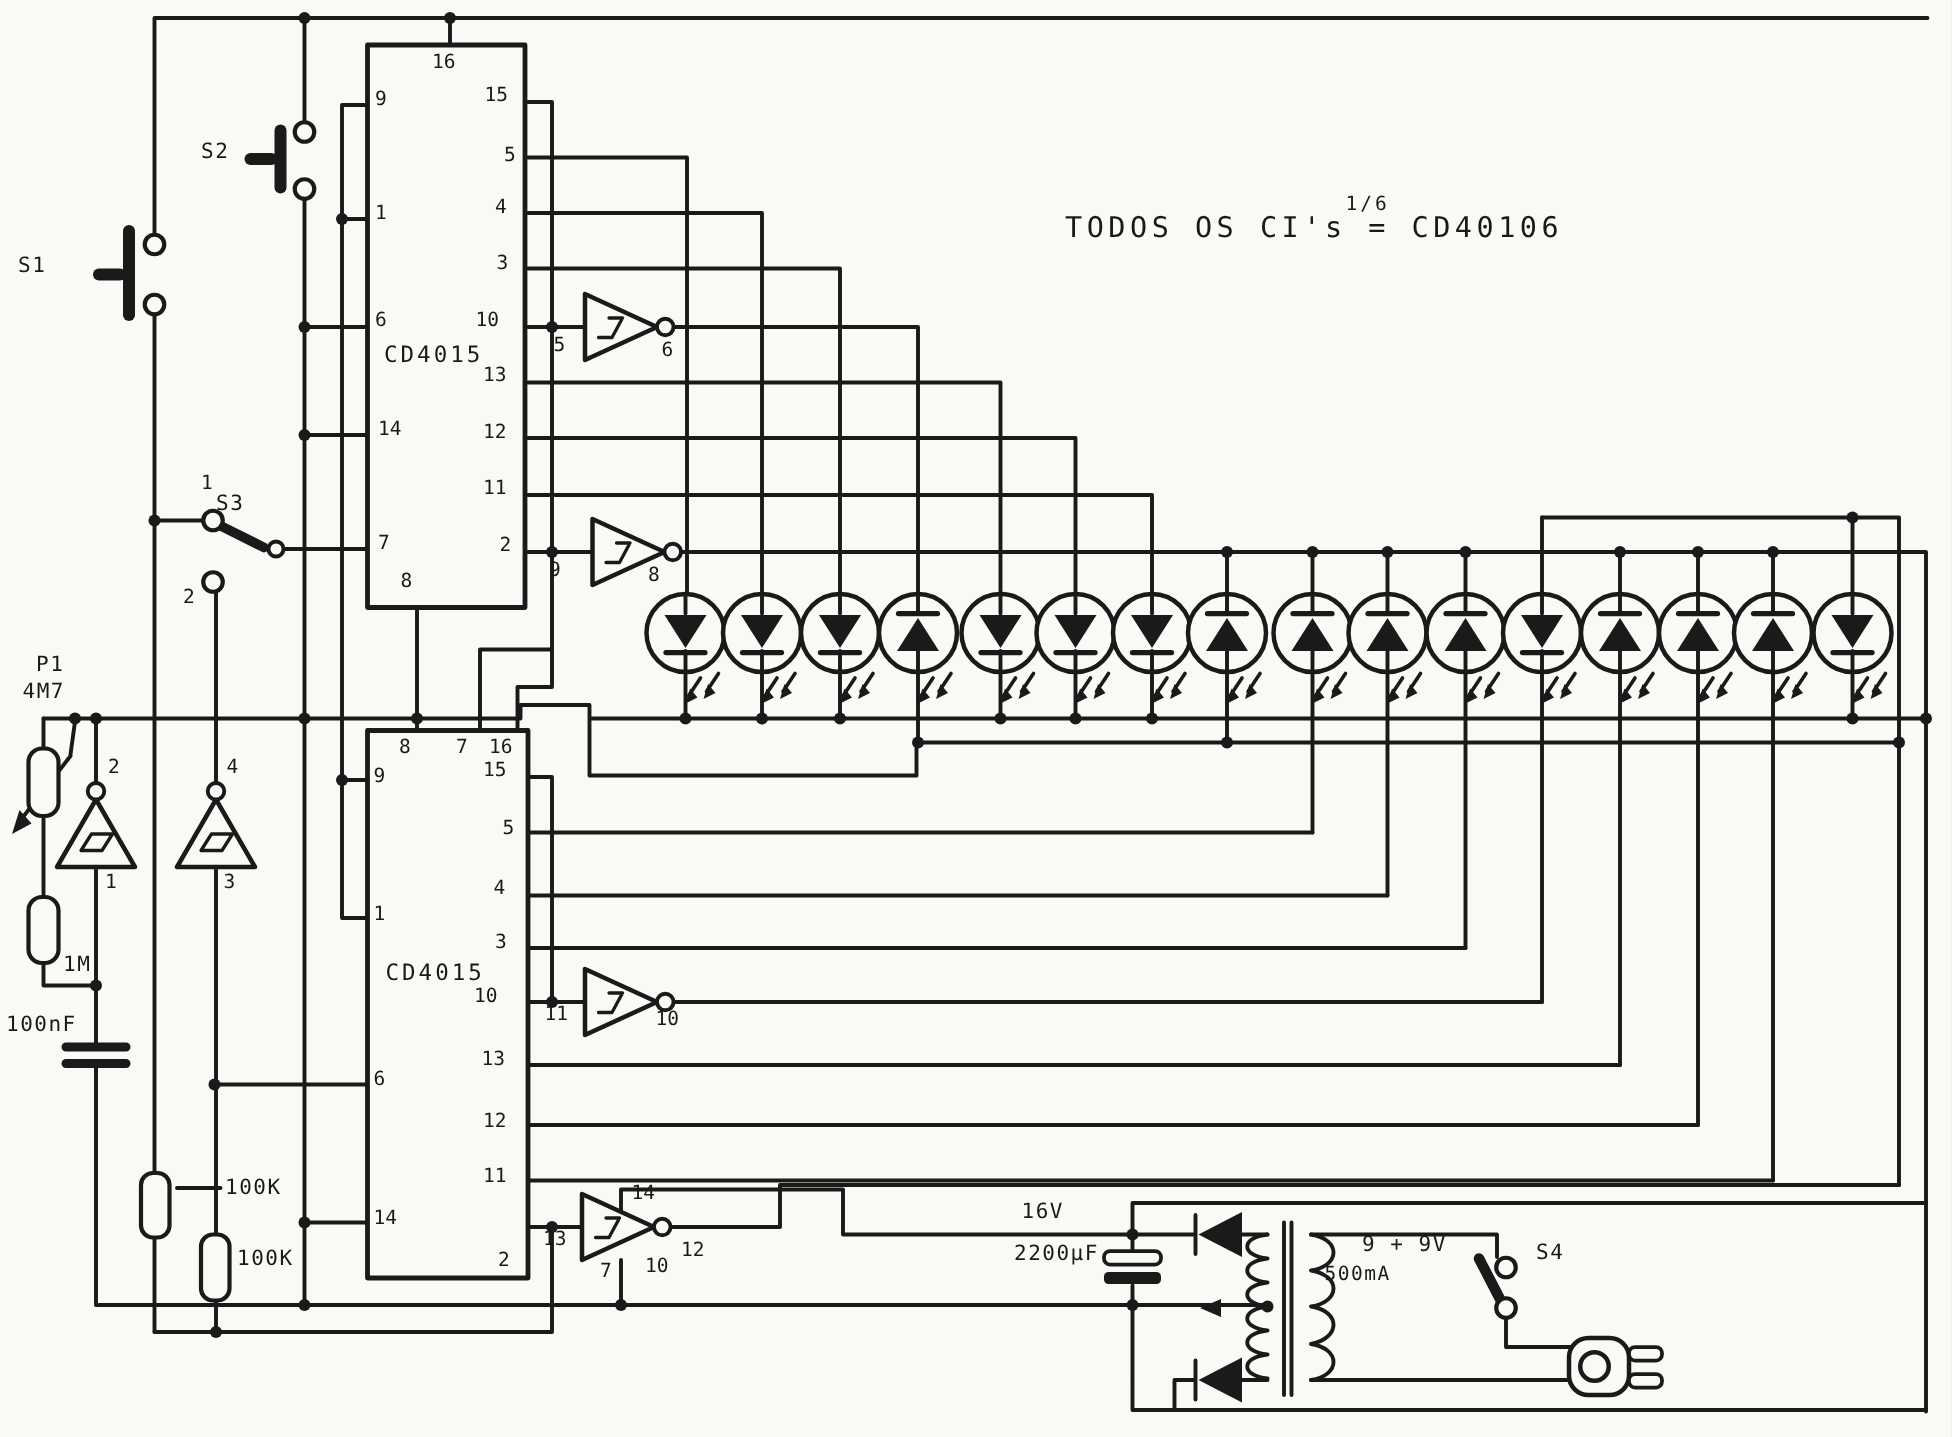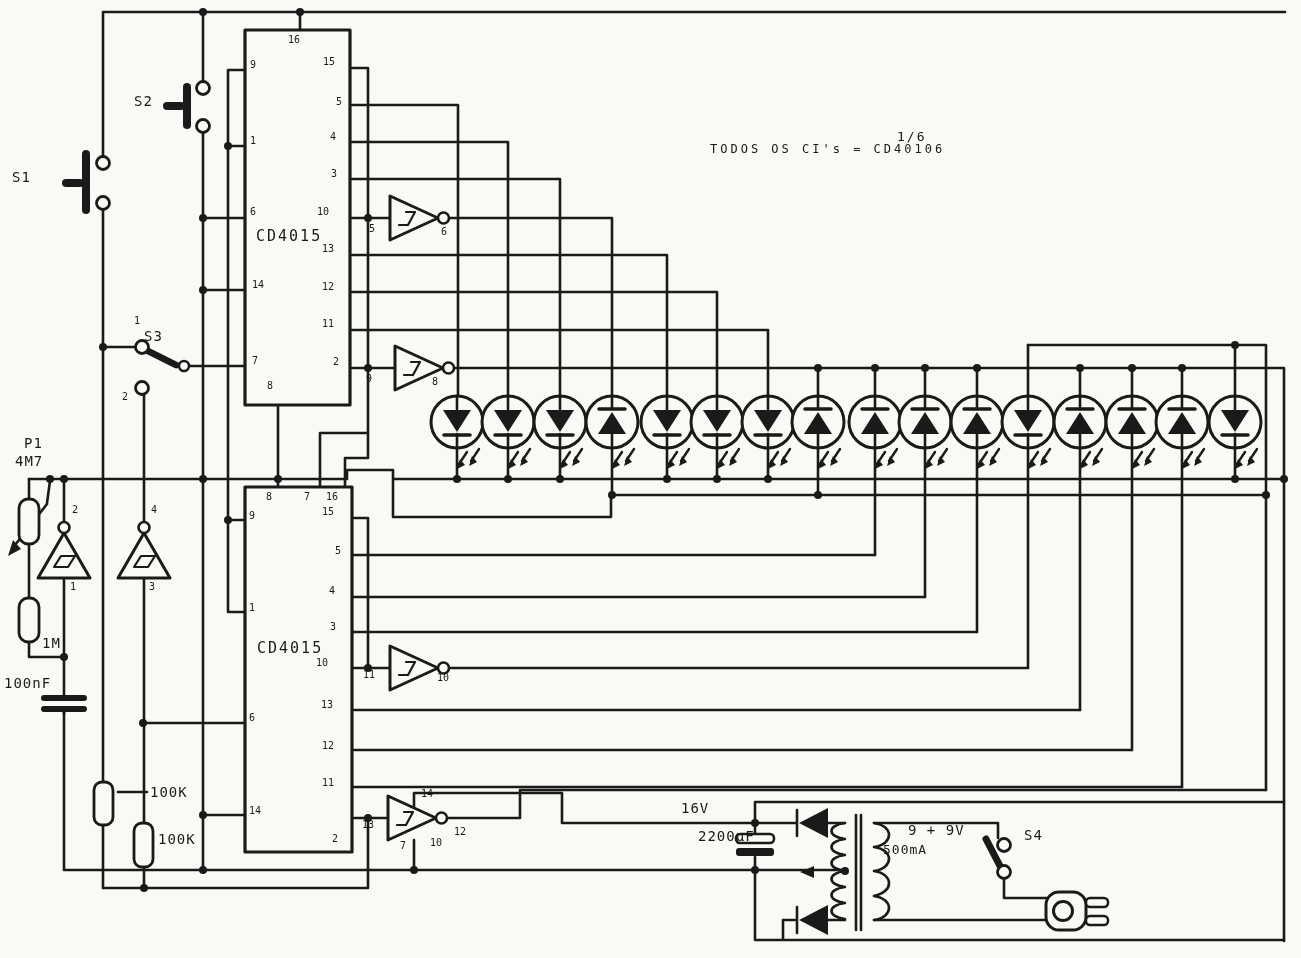--- a/index.html
+++ b/index.html
@@ -1,22 +1,22 @@
 <!DOCTYPE html>
 <html><head>
 <meta charset="utf-8">
 <style>
   html,body{margin:0;padding:0;background:#e8e8e4;}
   .board{position:relative;width:1301px;height:958px;background:#faf9f5;overflow:hidden;
          font-family:"DejaVu Sans Mono","Liberation Mono",monospace;}
   svg.schem{position:absolute;left:0;top:0;}
   .lbl{position:absolute;color:#191919;font-size:14px;letter-spacing:1px;white-space:pre;line-height:1;}
-  .pin{font-size:10px;letter-spacing:0;}
+  .pin{font-size:13px;letter-spacing:0;}
   .icname{font-size:15px;letter-spacing:2px;}
-  .note{font-size:12px;letter-spacing:3px;}
+  .note{font-size:19px;letter-spacing:3px;}
   .frac{font-size:13px;letter-spacing:2px;}
   .small{font-size:13px;}
 </style>
 </head>
 <body>
 
 <div class="board">
 
 <svg class="schem" width="1301" height="958" viewBox="0 0 1301 958" fill="none" stroke="#1a1a1a" stroke-width="2.6" stroke-linecap="round" stroke-linejoin="round">
 
@@ -294,19 +294,19 @@
 <span class="lbl pin" style="left:332px;top:834px">2</span>
 
 <span class="lbl pin" style="left:363px;top:670px">11</span>
 <span class="lbl pin" style="left:437px;top:673px">10</span>
 <span class="lbl pin" style="left:362px;top:820px">13</span>
 <span class="lbl pin" style="left:421px;top:789px">14</span>
 <span class="lbl pin" style="left:400px;top:841px">7</span>
 <span class="lbl pin" style="left:430px;top:838px">10</span>
 <span class="lbl pin" style="left:454px;top:827px">12</span>
 
-<span class="lbl" style="left:698px;top:829px">2200µF</span>
+<span class="lbl" style="left:676px;top:829px">2200µF</span>
 <span class="lbl" style="left:681px;top:801px">16V</span>
 <span class="lbl" style="left:908px;top:823px">9 + 9V</span>
 <span class="lbl small" style="left:883px;top:843px">500mA</span>
 <span class="lbl" style="left:1024px;top:828px">S4</span>
 
 </div>
 
 </body></html>

